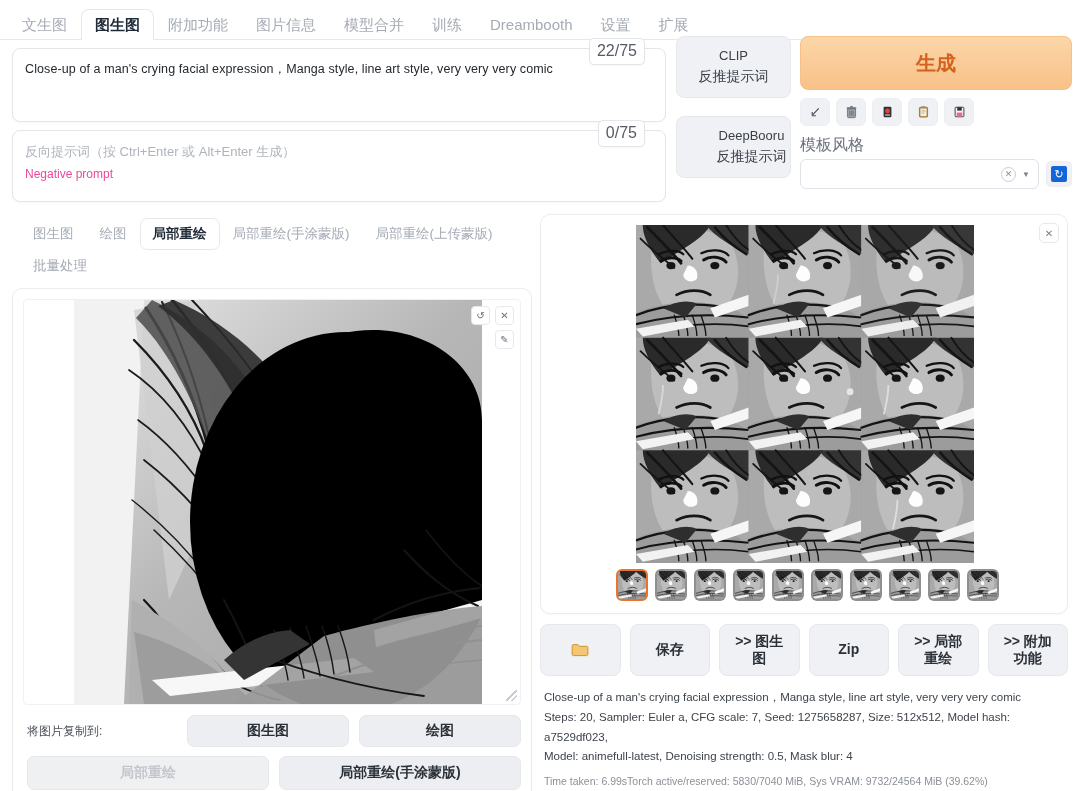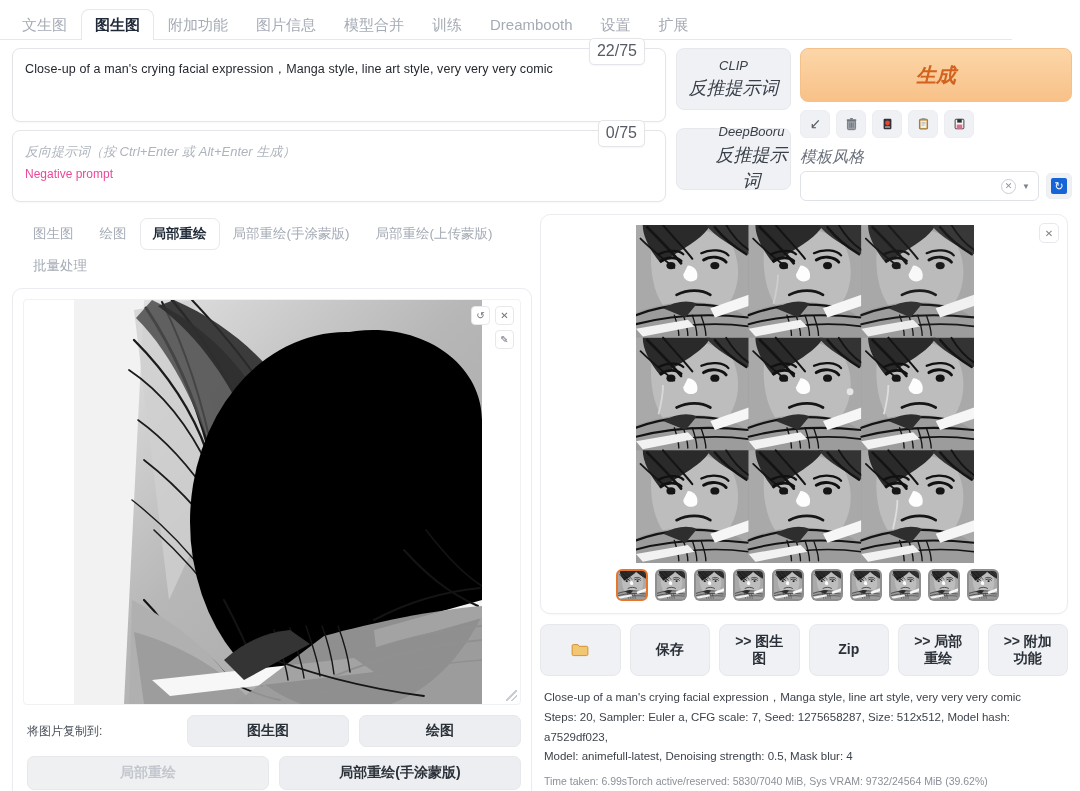--- a/index.html
+++ b/index.html
@@ -43,44 +43,44 @@
     background:#fff; margin-bottom:8px;
     box-shadow:0 1px 2px rgba(16,24,40,.03);
   }
   #pos-box { width:654px; height:74px; }
   #neg-box { width:654px; height:72px; }
   .prompt-text {
     padding:11px 12px; font-size:12.5px; color:#24292f;
     line-height:1.45; letter-spacing:.1px;
   }
   .prompt-ph { padding:11px 12px; font-size:12.5px; line-height:1.5; color:#b6bac2; }
-  .prompt-ph .ph1 { color:#aeb3bc; font-size:13px;font-style:italic; }
+  .prompt-ph .ph1 { color:#aeb3bc; font-size:13px; }
   .prompt-ph .ph2 { color:#ec4899; font-size:12px; display:block; margin-top:3px;}
   .counter {
     position:absolute; right:20px; font-size:16px; color:#555b66;
     background:#fff; border:1px solid #e3e5e9; border-radius:5px;
     padding:2px 7px; line-height:1.3; z-index:5;
     box-shadow:0 1px 2px rgba(16,24,40,.04);
   }
   #c-pos { top:-11px; }
   #c-neg { top:-11px; }
 
   
-  .rtop { position:absolute; left:676px; top:48px; width:396px; height:152px;font-style:italic; }
+  .rtop { position:absolute; left:676px; top:36px; width:396px; height:152px; }
   .interrog-col { position:absolute; left:0; top:0; width:115px; }
   .btn-gray {
     background:#f0f1f4; border:1px solid #e6e8ec; border-radius:8px;
     color:#394049; font-size:13.5px; text-align:center; cursor:pointer;
     display:flex; flex-direction:column; align-items:center; justify-content:center;
     line-height:1.45;
   }
   #clip-btn { height:62px; margin-bottom:18px; }
   #deepbooru-btn { height:62px;padding-left:36px; }
   .btn-gray .l1 { font-size:13px; }
-  .btn-gray .l2 { font-size:18px; }
+  .btn-gray .l2 { font-size:14px; }
 
   .gen-col { position:absolute; left:124px; top:0; width:272px; }
   #generate-btn {
     width:100%; height:54px; border-radius:8px;
     background:linear-gradient(180deg,#fcd6a8 0%,#f8c188 100%);
     border:1px solid #f6c08a;
     color:#d2621d; font-size:20px; font-weight:700;
     display:flex; align-items:center; justify-content:center; cursor:pointer;
   }
   .icon-row { display:flex; gap:6px; margin-top:8px; }

